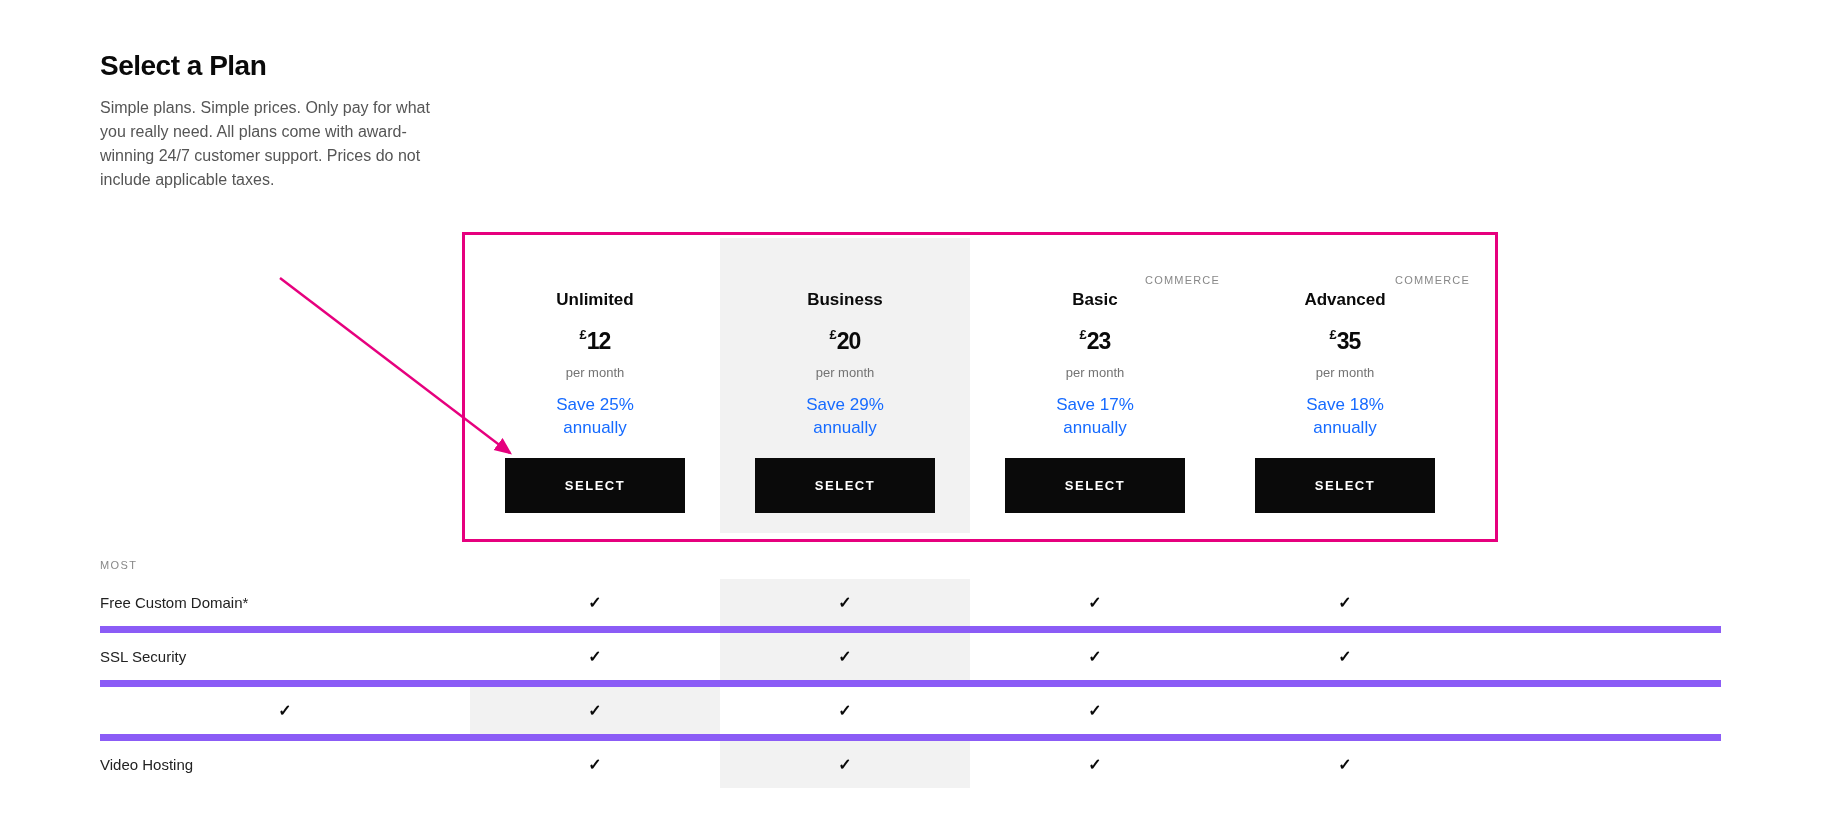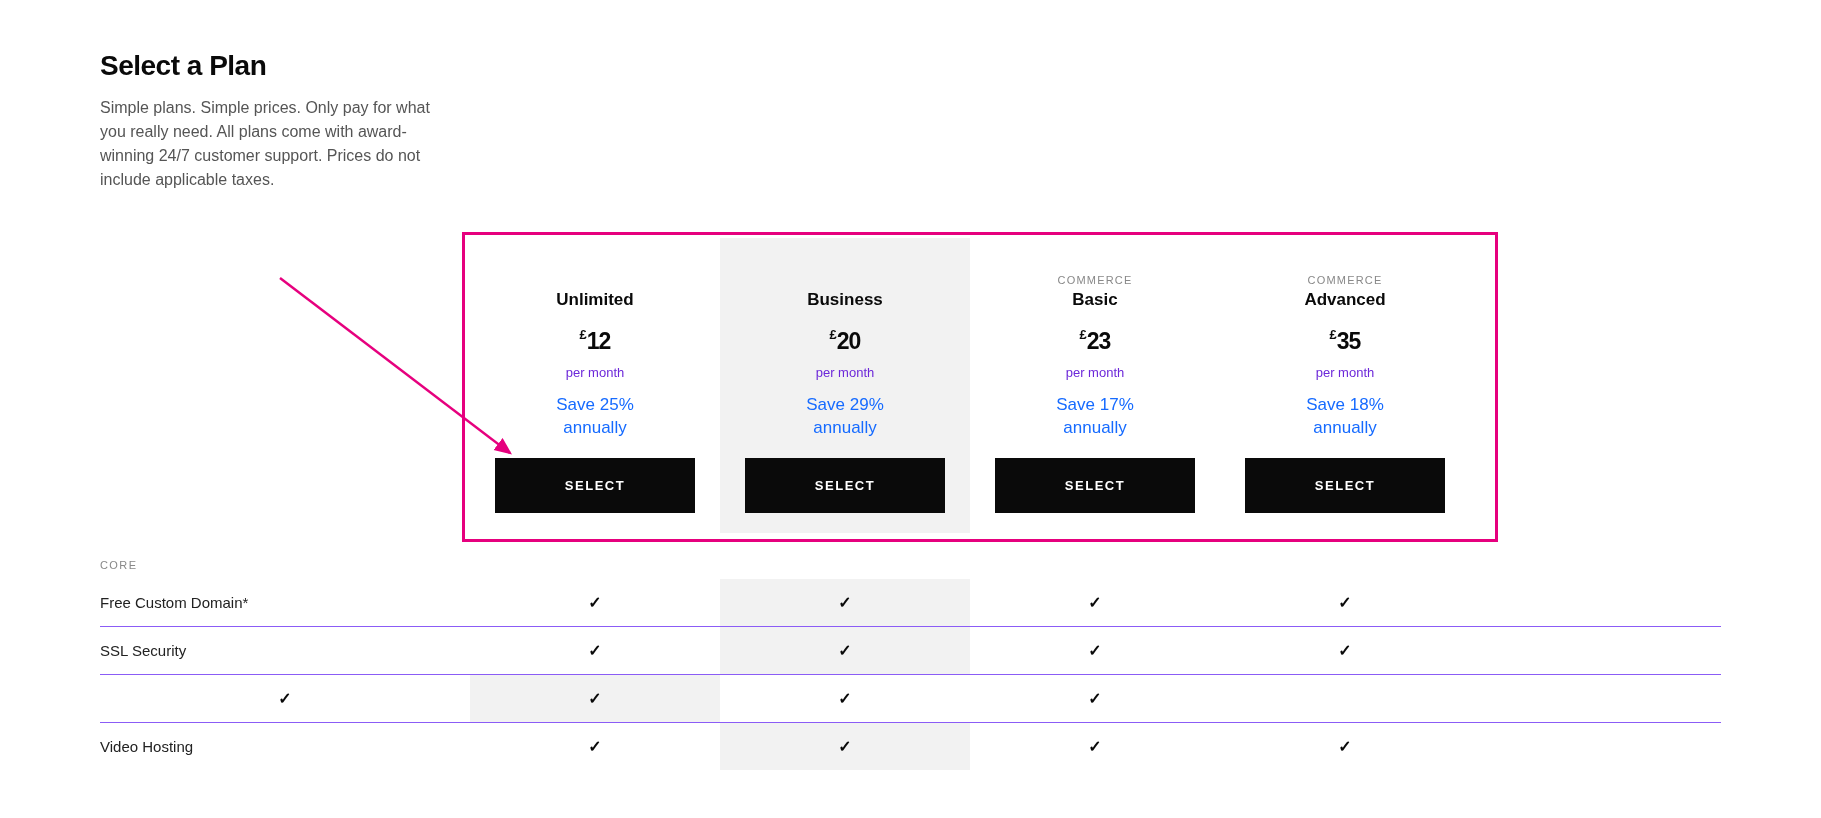--- a/index.html
+++ b/index.html
@@ -74,20 +74,21 @@
     letter-spacing: 1.5px;
     padding: 6px 0;
   }
   .tier {
     font-size: 11px;
     letter-spacing: 1.2px;
     color: #888;
     text-transform: uppercase;
     height: 14px;
     margin-bottom: 2px;
+    text-align: right;
   }
   .plan-name {
     font-size: 17px;
     font-weight: 600;
     margin-bottom: 18px;
   }
   .price-row {
     display: flex;
     align-items: baseline;
     justify-content: center;
@@ -99,54 +100,54 @@
     position: relative;
     top: -10px;
   }
   .price {
     font-size: 23px;
     font-weight: 700;
     letter-spacing: -1px;
   }
   .period {
     font-size: 13px;
-    color: #6d28d9;
+    color: #737373;
     margin-bottom: 14px;
   }
   .savings {
     font-size: 17px;
     color: #166bff;
     line-height: 1.35;
     margin-bottom: 18px;
     cursor: pointer;
   }
   .select-btn {
     background: #0a0a0a;
     color: #fff;
     border: none;
     font-size: 13px;
     font-weight: 700;
     letter-spacing: 1.5px;
     padding: 20px 0;
-    width: 200px;
+    width: 180px;
     cursor: pointer;
   }
   .features {
     margin-top: 22px;
   }
   .section-label {
     font-size: 11px;
     letter-spacing: 1.4px;
     color: #888;
     padding: 4px 0 8px 0;
   }
   .feature-row {
     display: grid;
     grid-template-columns: 370px repeat(4, 250px);
-    border-bottom: 1px solid #8b5cf6;
+    border-bottom: 7px solid #8b5cf6;
     align-items: center;
   }
   .feature-row:last-child { border-bottom: none; }
   .feature-label {
     font-size: 15px;
     padding: 14px 0;
     color: #222;
   }
   .feature-cell {
     text-align: center;
@@ -237,21 +238,21 @@
         </div>
         <div class="period">per month</div>
         <div class="savings">
           <span>Save 18%</span><br><span>annually</span>
         </div>
         <button class="select-btn">SELECT</button>
       </div>
     </div>
 
     <div class="features">
-      <div class="section-label">CORE</div>
+      <div class="section-label">MOST</div>
 
       <div class="feature-row">
         <div class="feature-label">Free Custom Domain*</div>
         <div class="feature-cell"><span class="check">✓</span></div>
         <div class="feature-cell col-highlight"><span class="check">✓</span></div>
         <div class="feature-cell"><span class="check">✓</span></div>
         <div class="feature-cell"><span class="check">✓</span></div>
       </div>
 
       <div class="feature-row">

